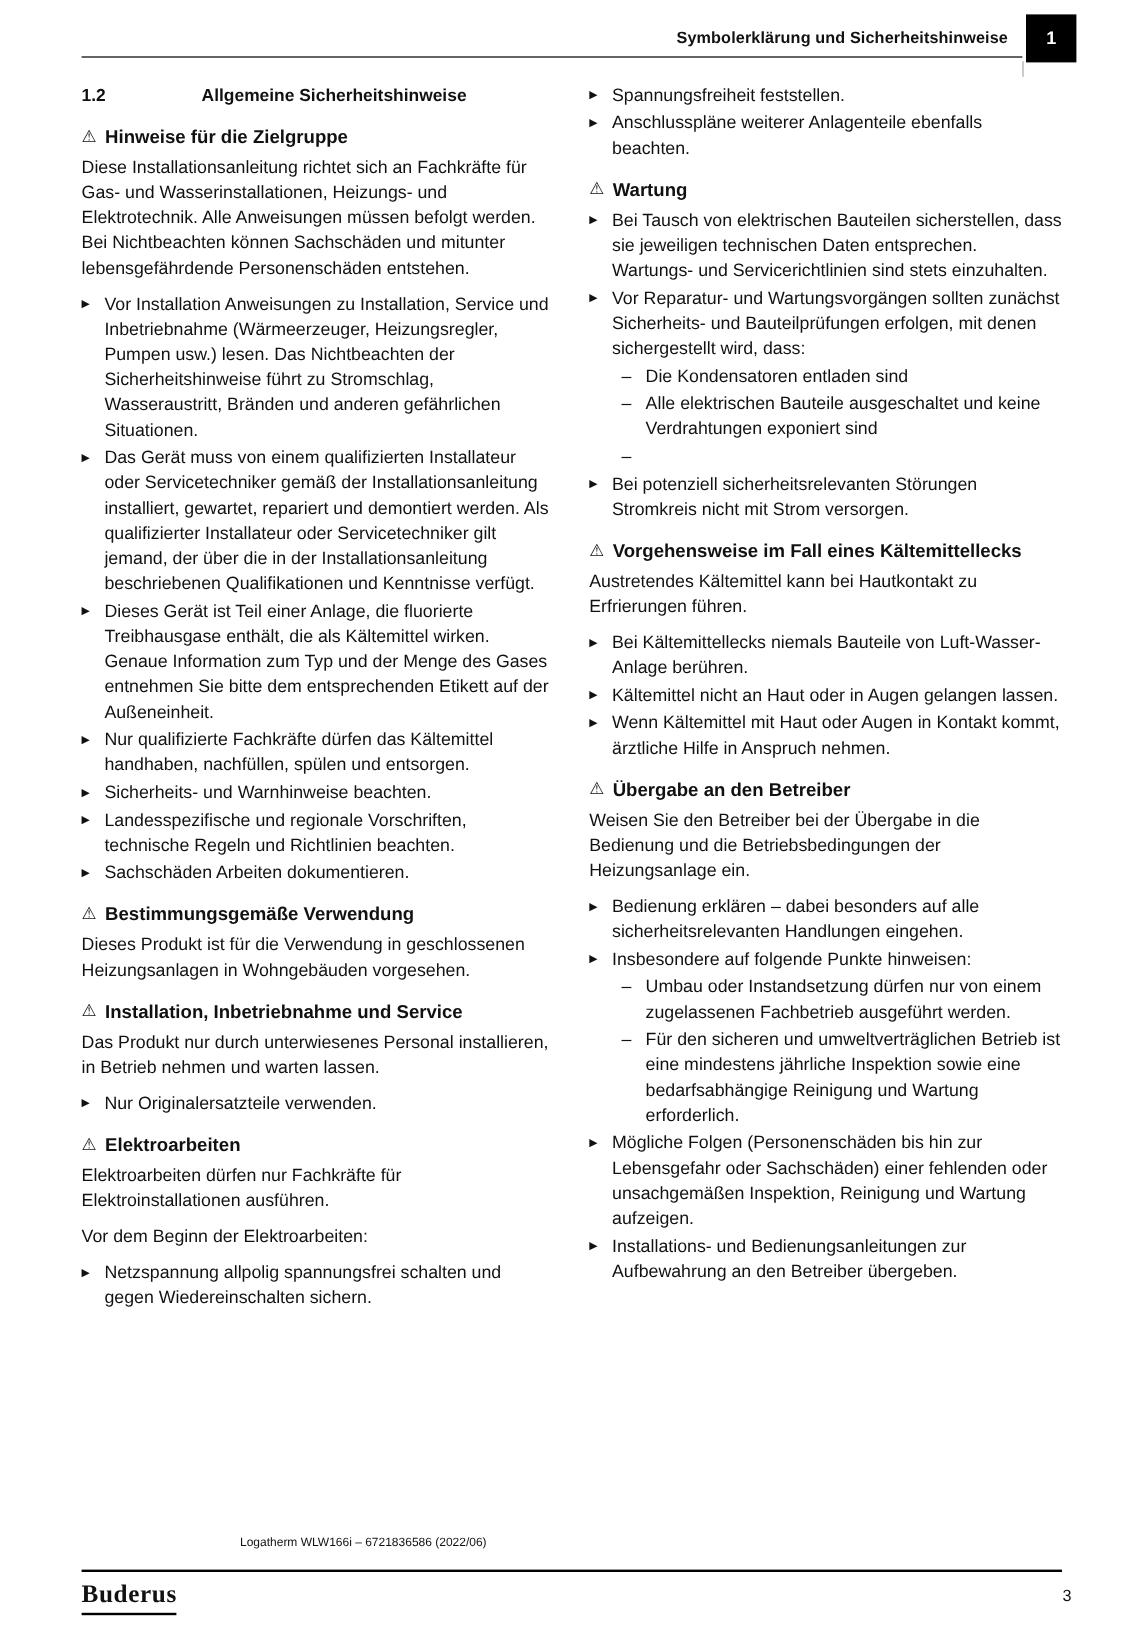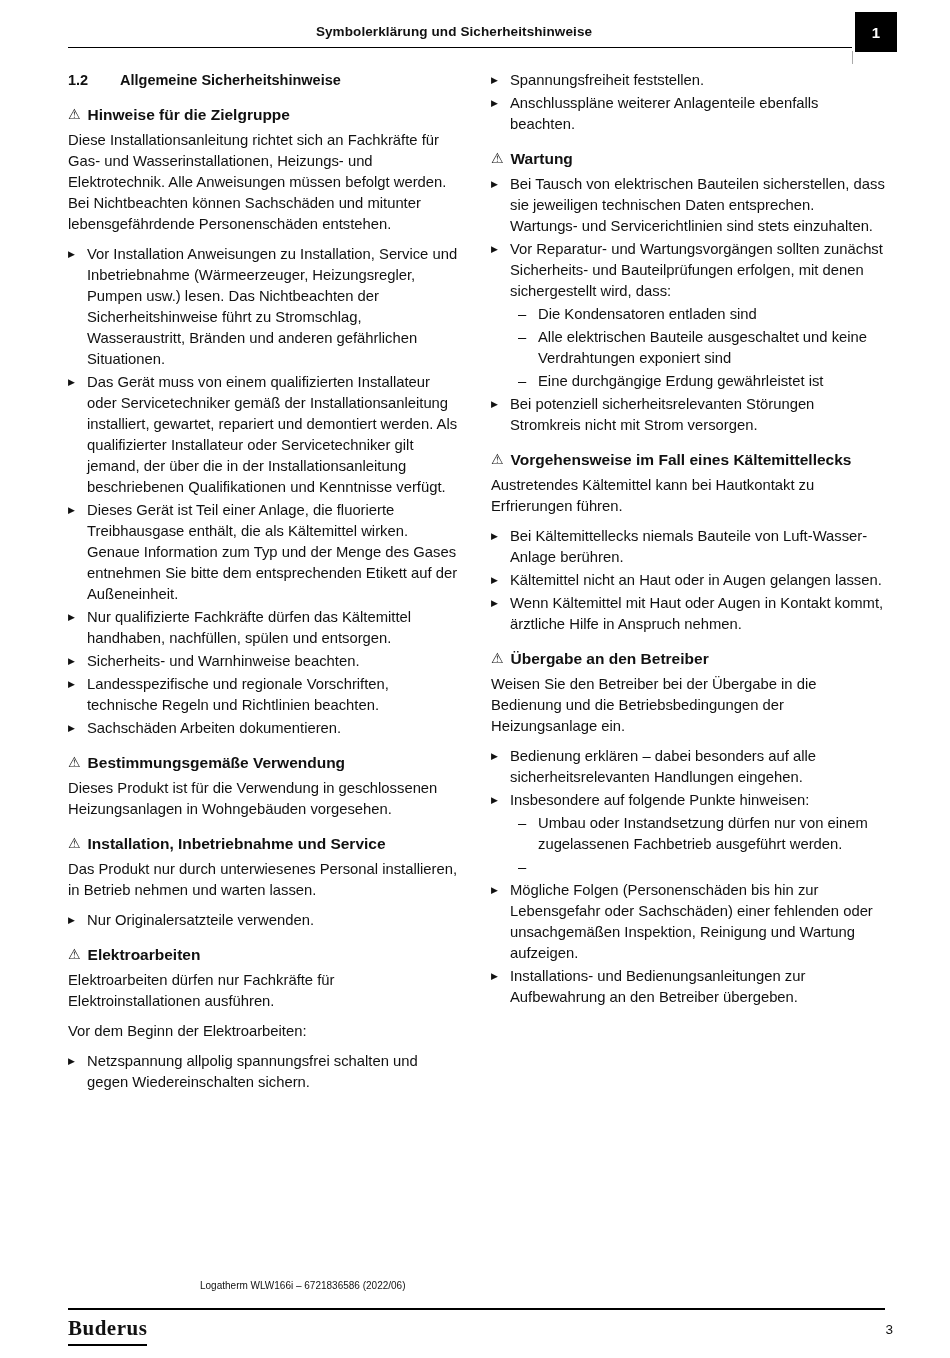--- a/index.html
+++ b/index.html
@@ -6,38 +6,38 @@
   html, body { background:#ffffff; }
   body {
     width:950px; height:1358px; position:relative; overflow:hidden;
     font-family:"Liberation Sans", sans-serif; color:#111;
   }
   .page { position:absolute; inset:0; }
 
   
   .header-title {
     position:absolute; top:24px; left:68px; width:772px;
-    text-align:center; font-weight:bold; font-size:13.5px; letter-spacing:0.1px;
+    text-align:right; font-weight:bold; font-size:13.5px; letter-spacing:0.1px;
   }
   .chapter-box {
     position:absolute; left:855px; top:12px; width:42px; height:40px;
     display:flex; align-items:center; justify-content:center;
     color:#fff; font-weight:bold; font-size:15px;
   }
   .chapter-tick { position:absolute; left:852px; top:51px; width:1px; height:13px; background:#aaa; }
   .header-rule { position:absolute; top:47px; left:68px; width:784px; height:1px; background:#000; }
 
   
   .columns {
     position:absolute; top:70px; left:68px; width:817px;
     display:flex; justify-content:space-between;
   }
   .column { width:394px; font-size:14.8px; line-height:21px; }
 
-  .section-heading { display:flex; font-weight:bold; font-size:14.5px; margin-bottom:11px; }
+  .section-heading { display:flex; font-weight:bold; font-size:14.5px; margin-bottom:11px;gap:48px; }
   .section-number { width:52px; flex:none; }
 
   .warn-heading {
     display:flex; align-items:baseline; gap:7px;
     font-weight:bold; font-size:15.5px; margin:13px 0 4px;
   }
   .warn-icon { font-family:"DejaVu Sans", sans-serif; font-weight:normal; font-size:14px; flex:none; position:relative; top:-1px; }
 
   .para { margin-bottom:9px; }
 
@@ -158,21 +158,20 @@
         <div class="subbullet">
           <span class="dash-marker">–</span>
           <span class="bullet-text">Die Kondensatoren entladen sind</span>
         </div>
         <div class="subbullet">
           <span class="dash-marker">–</span>
           <span class="bullet-text">Alle elektrischen Bauteile ausgeschaltet und keine Verdrahtungen exponiert sind</span>
         </div>
         <div class="subbullet">
           <span class="dash-marker">–</span>
-          <span class="bullet-text">Eine durchgängige Erdung gewährleistet ist</span>
         </div>
         <div class="bullet">
           <span class="bullet-marker">▶</span>
           <span class="bullet-text">Bei potenziell sicherheitsrelevanten Störungen Stromkreis nicht mit Strom versorgen.</span>
         </div>
         <div class="warn-heading">
           <span class="warn-icon">⚠</span>
           <span>Vorgehensweise im Fall eines Kältemittellecks</span>
         </div>
         <div class="para">Austretendes Kältemittel kann bei Hautkontakt zu Erfrierungen führen.</div>
@@ -200,20 +199,21 @@
         <div class="bullet">
           <span class="bullet-marker">▶</span>
           <span class="bullet-text">Insbesondere auf folgende Punkte hinweisen:</span>
         </div>
         <div class="subbullet">
           <span class="dash-marker">–</span>
           <span class="bullet-text">Umbau oder Instandsetzung dürfen nur von einem zugelassenen Fachbetrieb ausgeführt werden.</span>
         </div>
         <div class="subbullet">
           <span class="dash-marker">–</span>
+          <span class="bullet-text">Für den sicheren und umweltverträglichen Betrieb ist eine mindestens jährliche Inspektion sowie eine bedarfsabhängige Reinigung und Wartung erforderlich.</span>
         </div>
         <div class="bullet">
           <span class="bullet-marker">▶</span>
           <span class="bullet-text">Mögliche Folgen (Personenschäden bis hin zur Lebensgefahr oder Sachschäden) einer fehlenden oder unsachgemäßen Inspektion, Reinigung und Wartung aufzeigen.</span>
         </div>
         <div class="bullet">
           <span class="bullet-marker">▶</span>
           <span class="bullet-text">Installations- und Bedienungsanleitungen zur Aufbewahrung an den Betreiber übergeben.</span>
         </div>
       </div>

